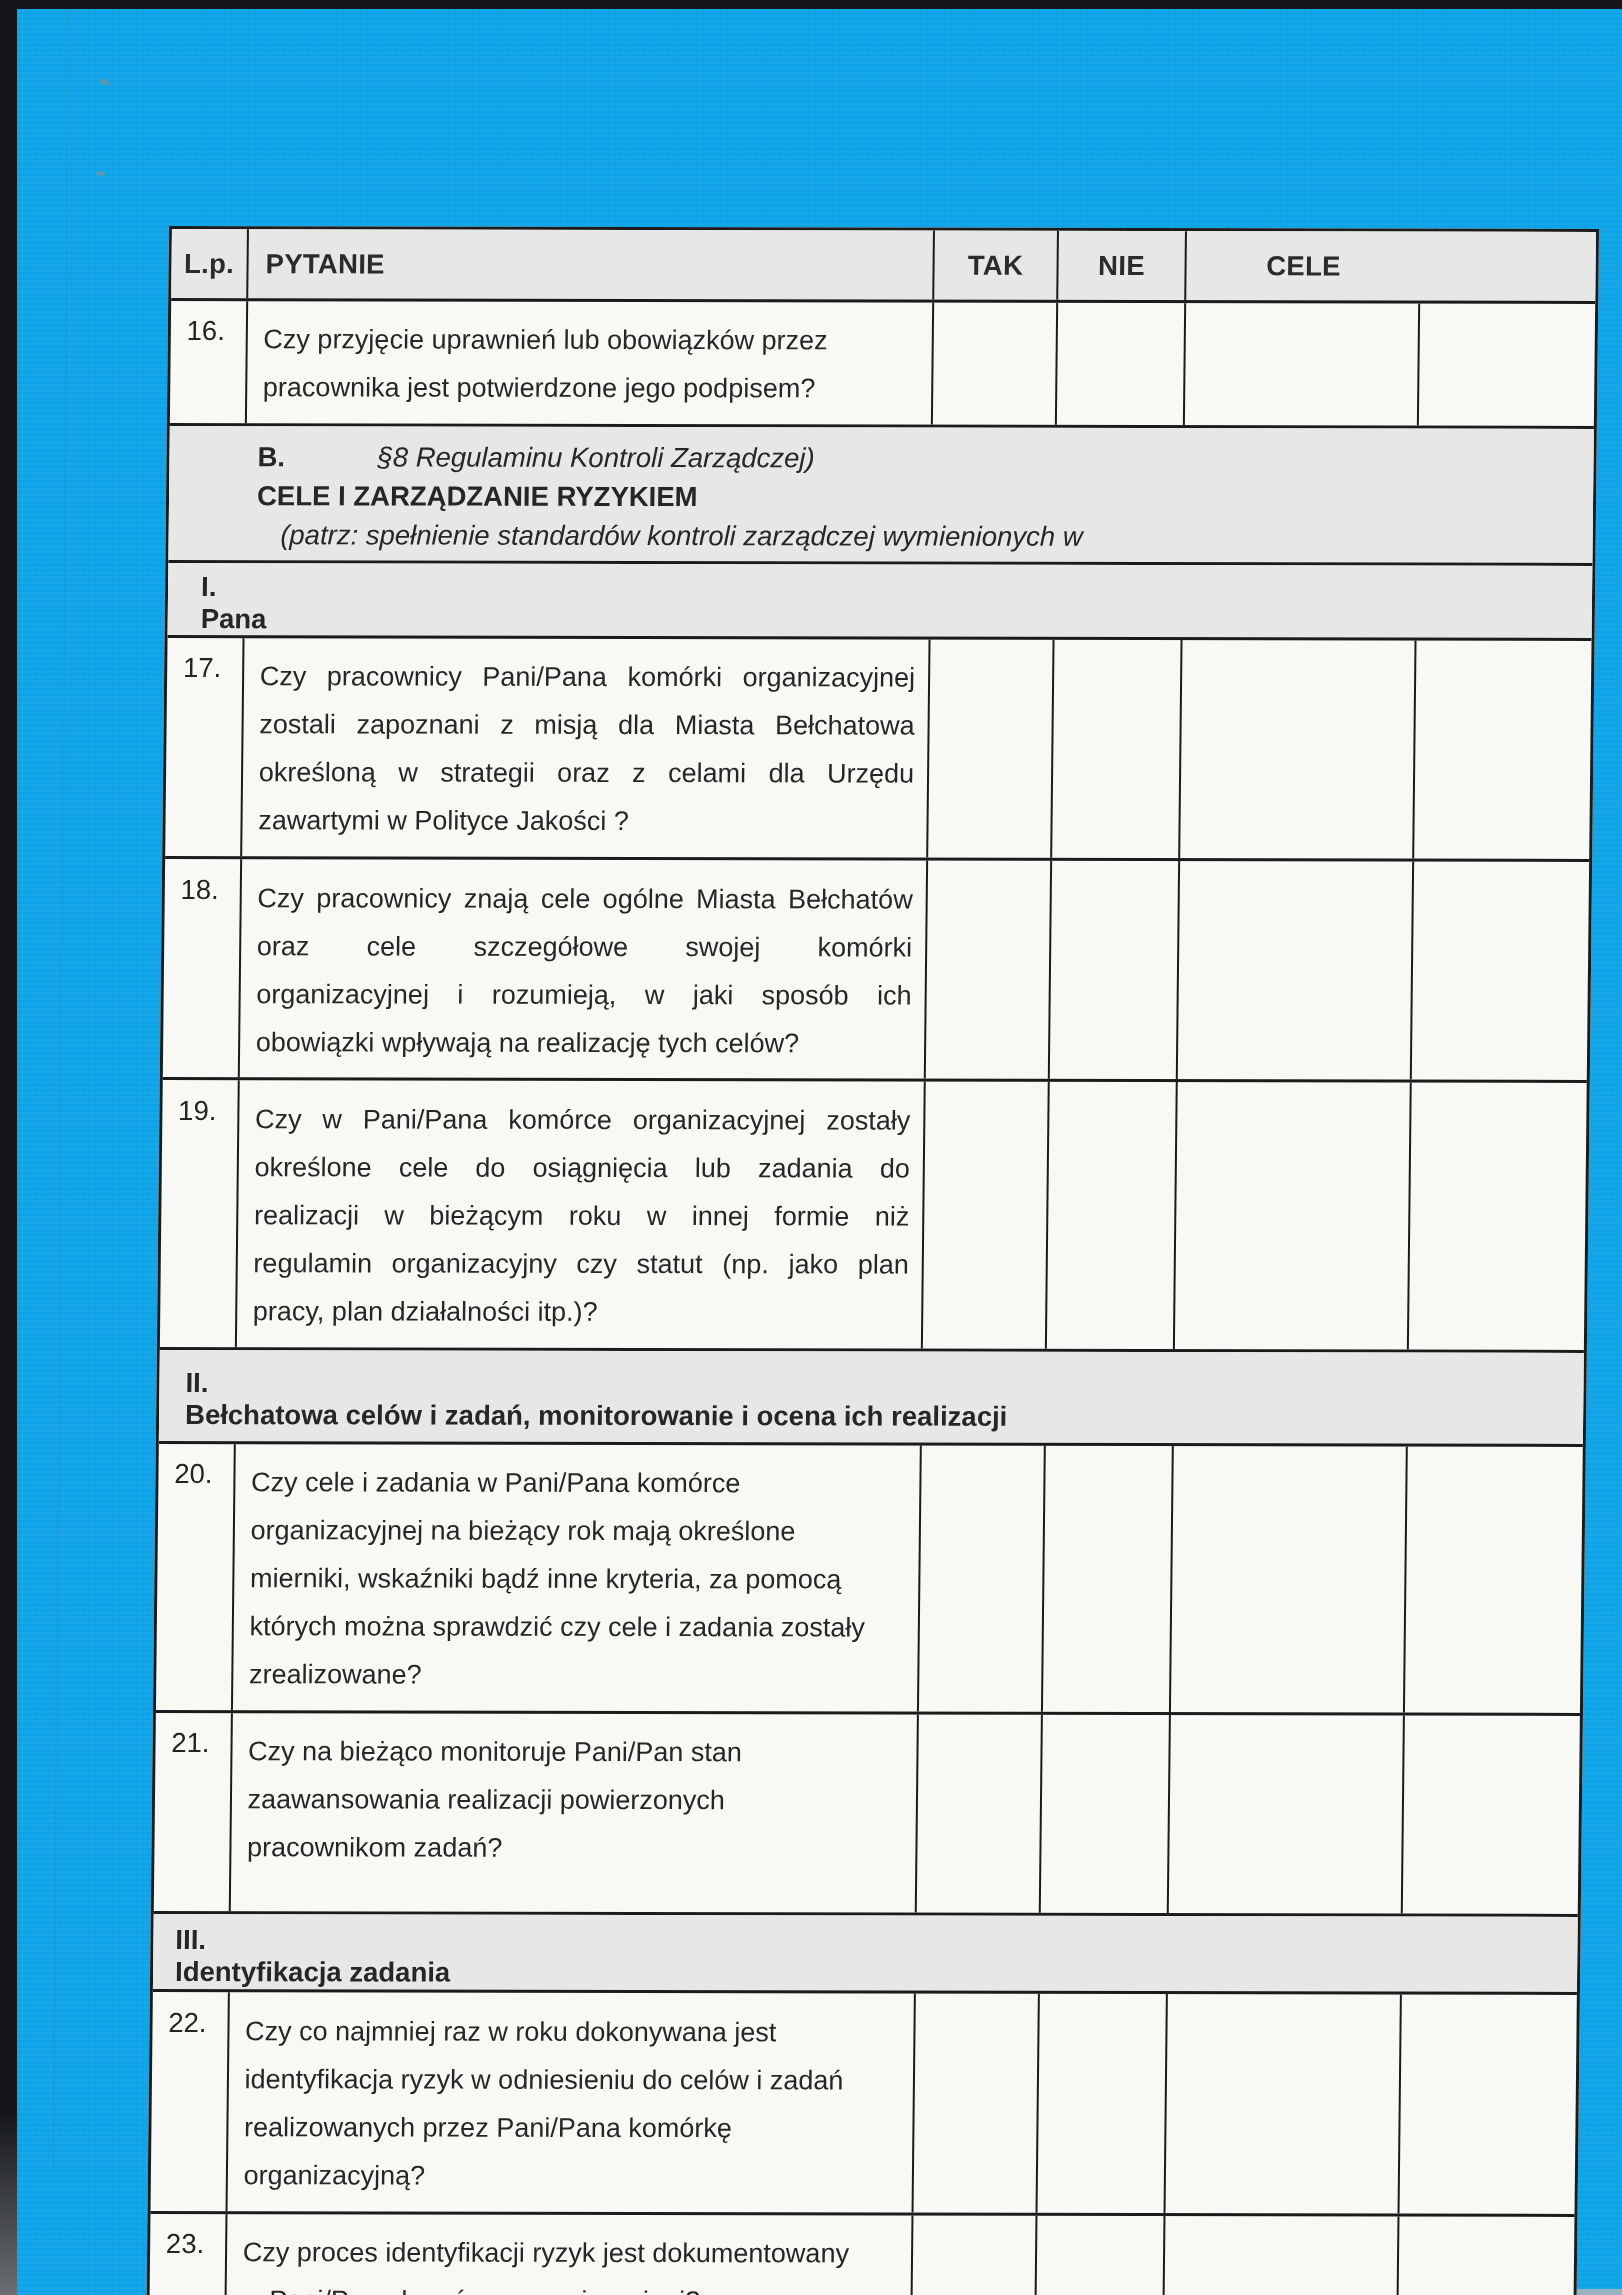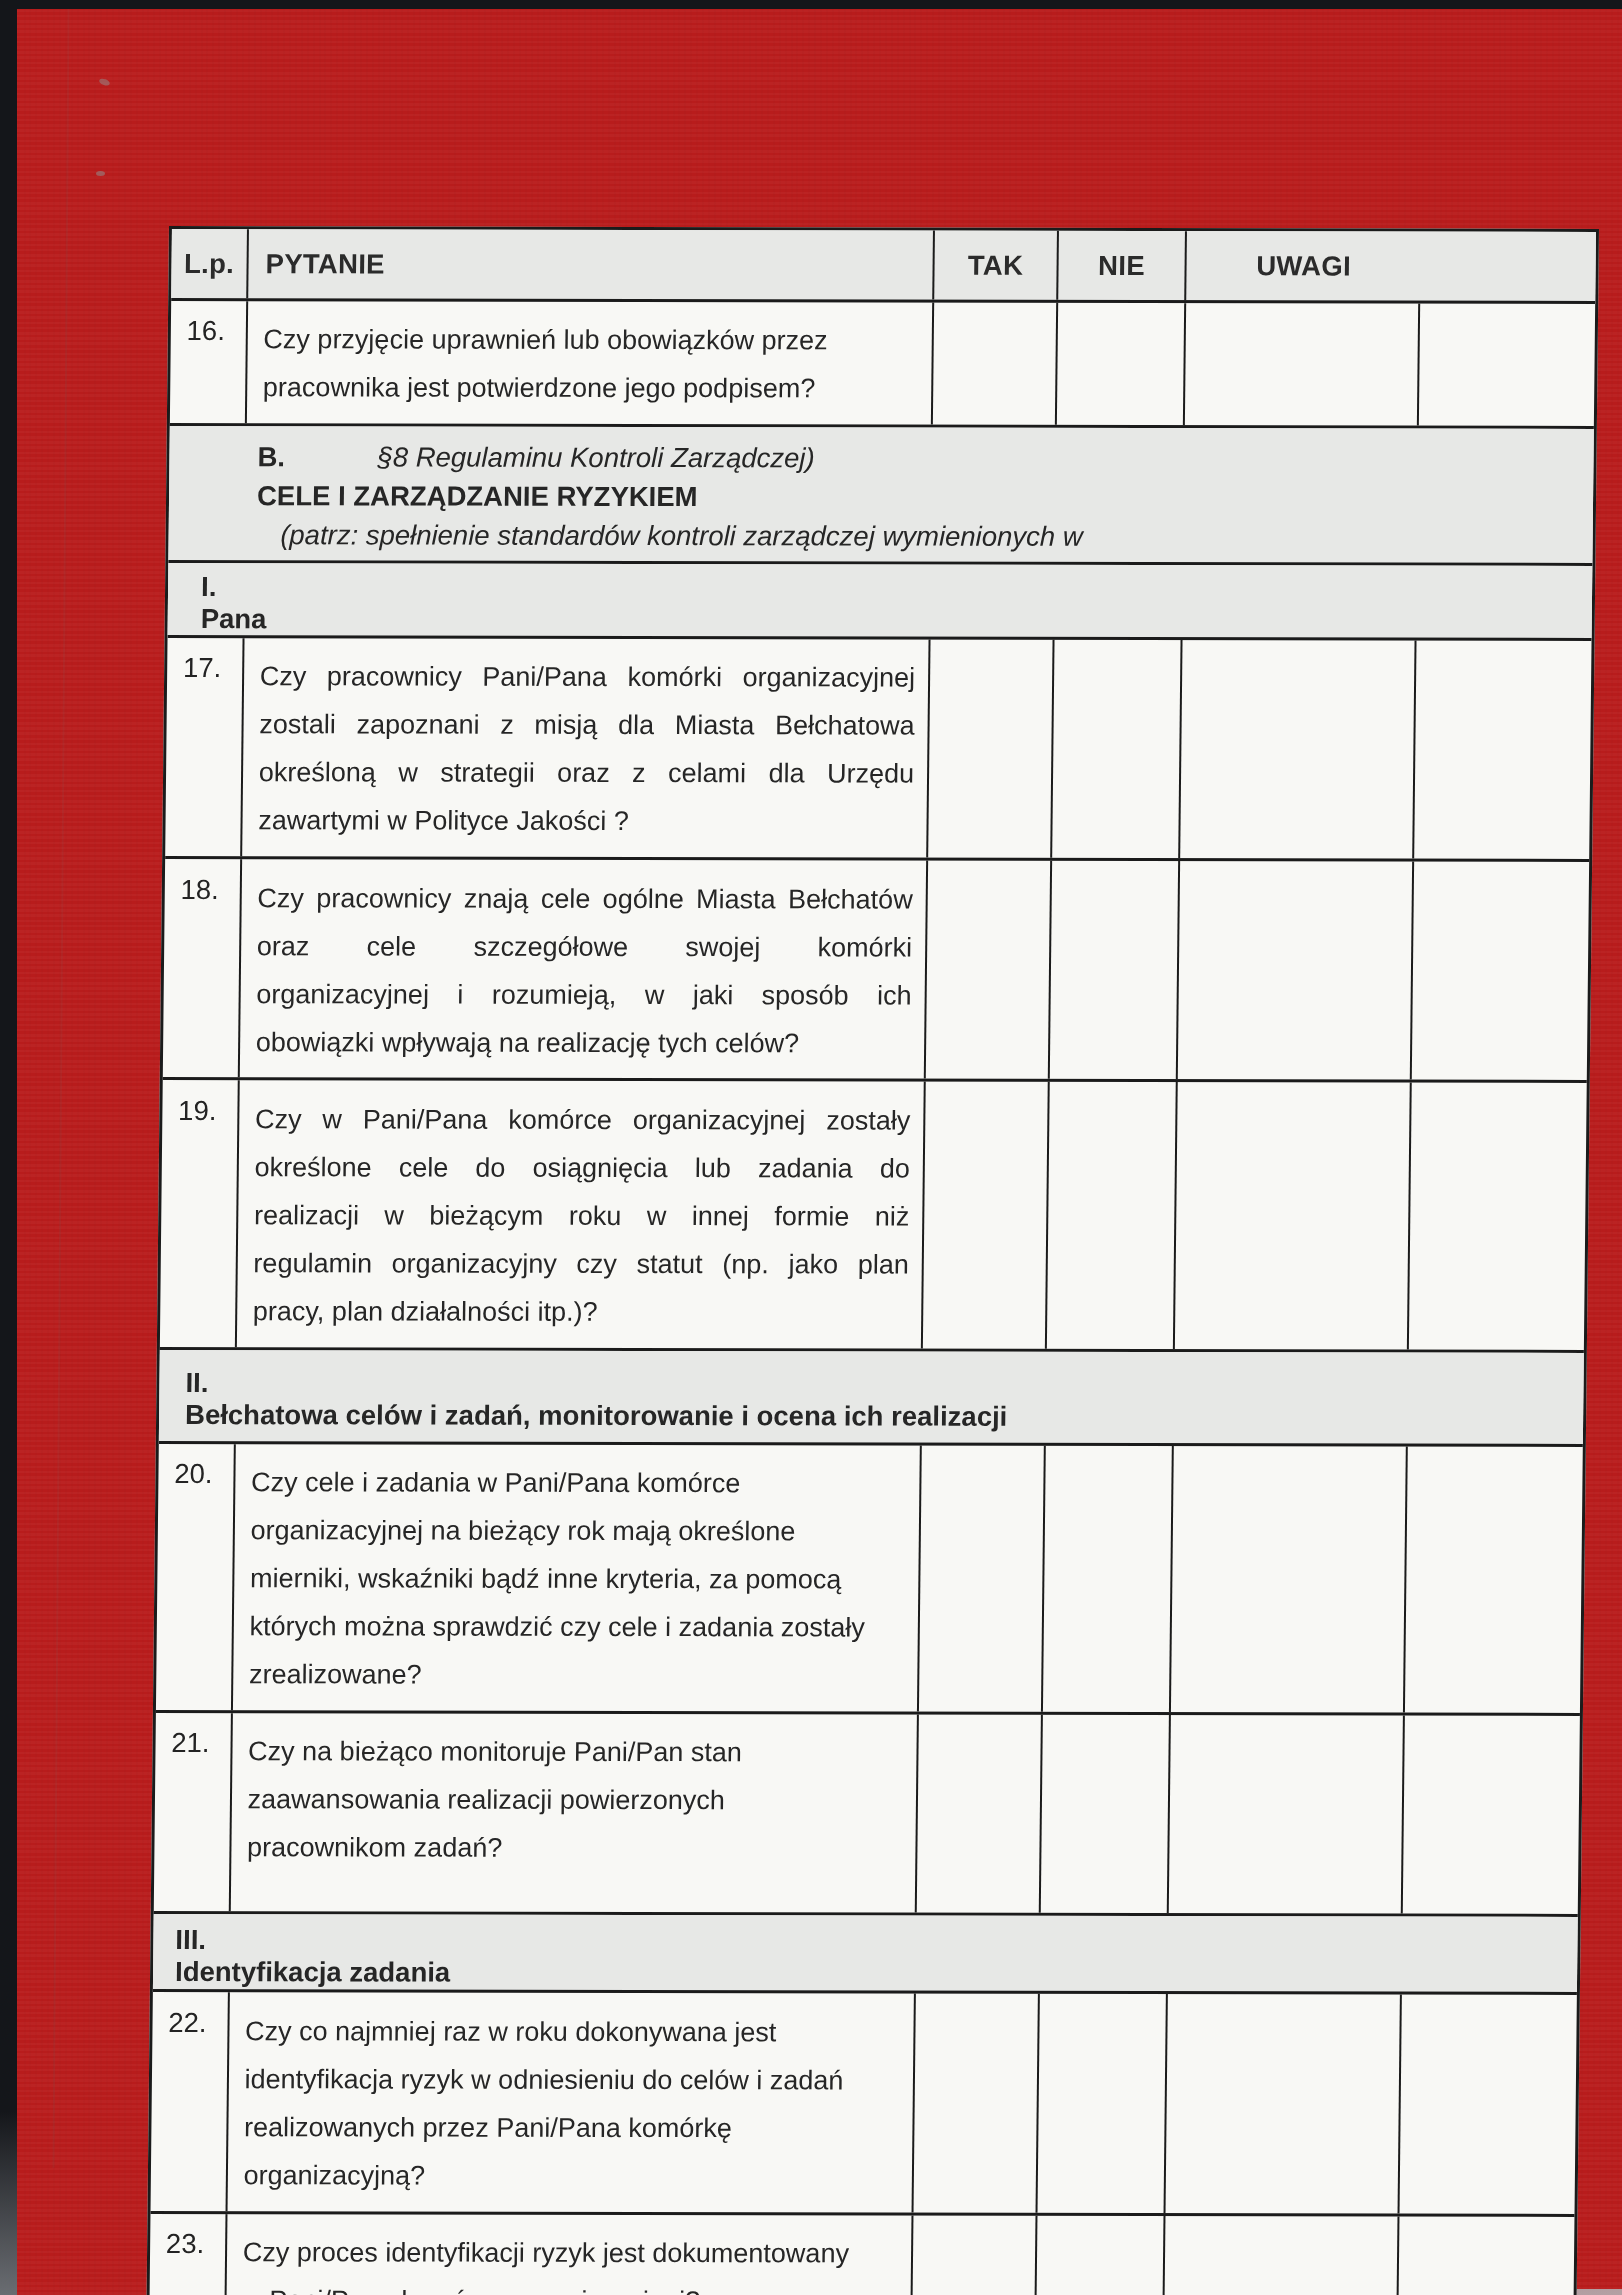--- a/index.html
+++ b/index.html
@@ -1,18 +1,18 @@
 <!DOCTYPE html>
 <html style="font-size:10.5px"><head>
 <meta charset="utf-8">
 <style>
   html,body{margin:0;padding:0;background:#ffffff;}
   .scan{
     position:relative;width:1623px;height:2295px;overflow:hidden;
-    background:#b91c1c;
+    background:#0ea5e9;
     font-family:"Liberation Sans","DejaVu Sans",sans-serif;
     color:#232323;
   }
   
   .scan::before{
     content:"";position:absolute;inset:0;pointer-events:none;
     background:
       repeating-linear-gradient(90deg, rgba(0,0,0,0.015) 0 2px, rgba(0,0,0,0) 2px 5.9px),
       repeating-linear-gradient(0deg, rgba(255,255,255,0.03) 0 2.6px, rgba(0,0,0,0.008) 2.6px 5.2px);
   }
@@ -70,21 +70,21 @@
   <div class="speck" style="left:99px;top:79px;width:10.5px;height:5.9px;opacity:.5;transform:rotate(20deg)"></div>
   <div class="speck" style="left:96px;top:171px;width:9.2px;height:5.2px;opacity:.55"></div>
   <div class="speck" style="left:187px;top:2179px;width:11.8px;height:4.6px;opacity:.3"></div>
 
   <div class="table-wrap" id="qtable">
       <div class="row h-row" style="min-height: 69px;">
         <div class="cell h-cell">L.p.</div>
         <div class="cell h-cell h-q">PYTANIE</div>
         <div class="cell h-cell">TAK</div>
         <div class="cell h-cell">NIE</div>
-        <div class="cell h-cell">UWAGI</div>
+        <div class="cell h-cell">CELE</div>
       </div>
       <div class="row q-row" style="min-height: 98px;">
         <div class="cell c-num">16.</div>
         <div class="cell c-q">
           <div class="qline">Czy przyjęcie uprawnień lub obowiązków przez</div>
           <div class="qline">pracownika jest potwierdzone jego podpisem?</div>
         </div>
         <div class="cell c-a"></div>
         <div class="cell c-a"></div>
         <div class="cell c-a"></div>

